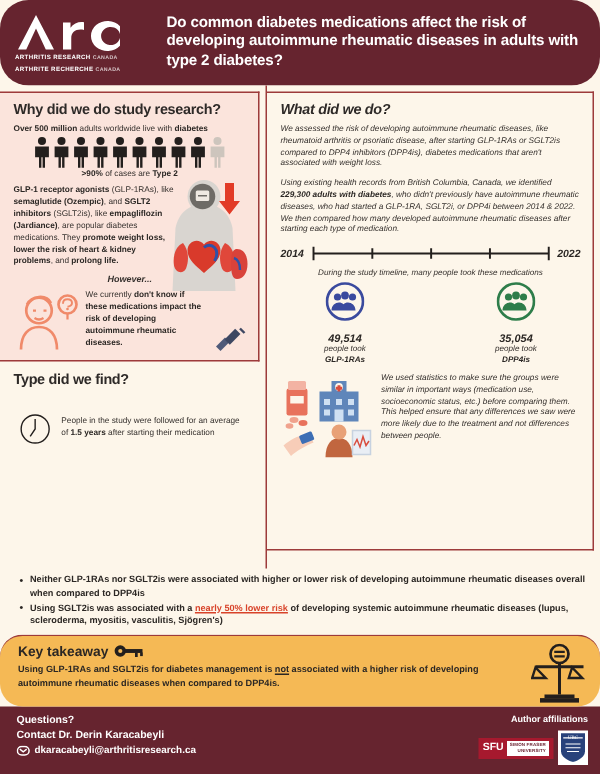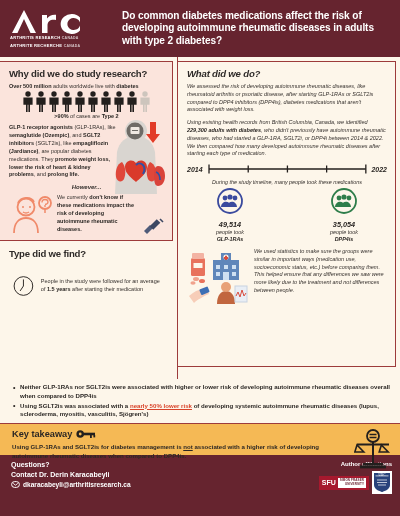--- a/index.html
+++ b/index.html
@@ -7,21 +7,21 @@
     width: 400px; height: 516px;
     font-family: "Liberation Sans", sans-serif;
     background: #fdf6ea;
     overflow: hidden;
   }
   .page { position: relative; width: 400px; height: 516px; background: #fdf6ea; }
 
   
   .header {
     height: 57px; background: #66242f; display: flex; align-items: center;
-    padding: 3px 8px 3px 10px; gap: 20px;
+    padding: 3px 8px 3px 10px; gap: 9px; border-radius: 19px;
   }
   .logo-block { width: 92px; flex: none; color: #fff; text-align: left; }
   .logo-mark { display: block; }
   .logo-sub { font-size: 4.1px; font-weight: 700; letter-spacing: .25px;
               line-height: 1.45; margin-top: 1px; white-space: nowrap; }
   .logo-sub .faint { font-weight: 700; opacity: .72; font-size: 3.5px; }
   .header-title {
     color: #fff; font-size: 10.1px; font-weight: 700; line-height: 1.21;
     letter-spacing: -.1px;
   }
@@ -95,21 +95,21 @@
     position: relative; padding-left: 7px; margin-bottom: 1px;
   }
   .findings li::before {
     content: "•"; position: absolute; left: 0; top: -.5px; font-size: 7px;
   }
   .hl { color: #d8432a; text-decoration: underline; font-weight: 700; }
 
   
   .takeaway {
     background: #f5b955; padding: 5px 9px 6px 12px; position: relative;
-    border-top: 1.5px solid #9d3b3b; height: 32px;
+    border-top: 1.5px solid #9d3b3b; height: 48px; border-radius: 15px;
   }
   .takeaway h3 {
     font-size: 9.2px; font-weight: 700; color: #2b2724; display: flex;
     align-items: center; gap: 4px; margin-bottom: 3px;
   }
   .takeaway p {
     font-size: 6.1px; font-weight: 700; line-height: 1.48; color: #2b2724;
     width: 315px;
   }
   .takeaway u { text-decoration: underline; }

